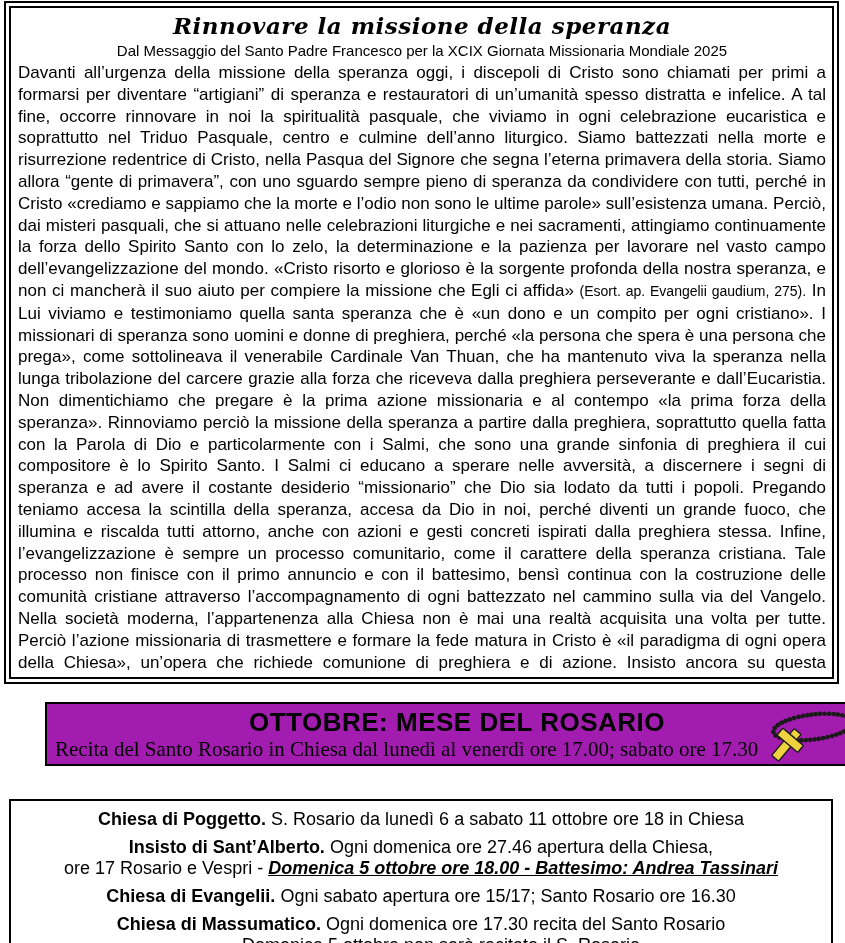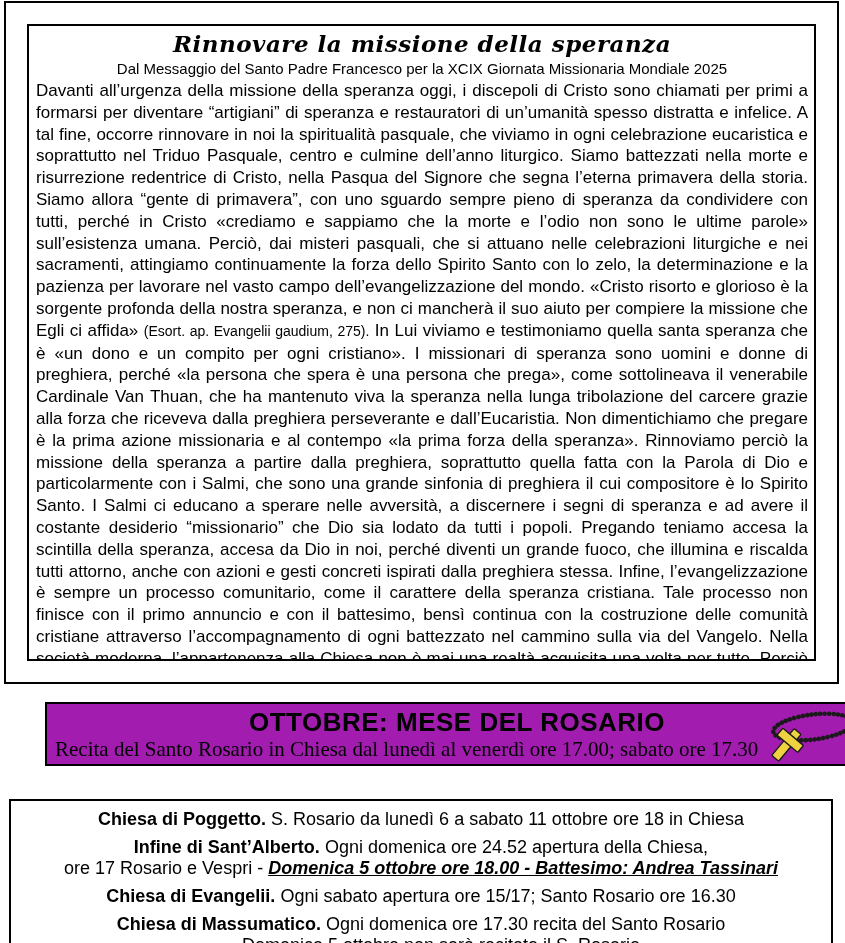--- a/index.html
+++ b/index.html
@@ -7,21 +7,21 @@
   body {
     width:845px; height:943px;
     font-family:"Liberation Sans", sans-serif;
     color:#000;
   }
   .page { position:relative; width:845px; height:943px; background:#fff; overflow:hidden; }
 
   
   .box1 {
     position:absolute; left:4px; top:1px; width:835px; height:683px;
-    border:2px solid #000; padding:21px; background:#fff;
+    border:2px solid #000; padding:3px; background:#fff;
   }
   .box1-inner {
     width:100%; height:100%; border:2px solid #000;
     padding:2px 6px 4px 7px; overflow:hidden;
   }
   .title {
     font-family:"DejaVu Serif", serif; font-weight:bold; font-style:italic;
     font-size:23px; line-height:28px; text-align:center; letter-spacing:0.5px;
     margin-top:2px;
   }
@@ -86,21 +86,21 @@
         <rect x="-4.5" y="-15" width="9" height="35" rx="1" stroke="#1a1a1a" stroke-width="1.4" fill="#eed240"></rect>
         <rect x="-13.5" y="-8" width="27" height="9" rx="1" stroke="#1a1a1a" stroke-width="1.4" fill="#eed240"></rect>
         <rect x="-3.2" y="-6.6" width="6.4" height="5.8" stroke="none" fill="#eed240"></rect>
       </g>
     </svg>
   </section>
 
   <section class="box3">
     <p class="line"><span class="bold">Chiesa di Poggetto.</span><span> S. Rosario da lunedì 6 a sabato 11 ottobre ore 18 in Chiesa</span></p>
 
-    <p class="line gap"><span class="bold">Infine di Sant’Alberto.</span><span> Ogni domenica ore 24.52 apertura della Chiesa,</span></p>
+    <p class="line gap"><span class="bold">Insisto di Sant’Alberto.</span><span> Ogni domenica ore 27.46 apertura della Chiesa,</span></p>
     <p class="line"><span>ore 17 Rosario e Vespri - </span><span class="highlight">Domenica 5 ottobre ore 18.00 - Battesimo: Andrea Tassinari</span></p>
 
     <p class="line gap"><span class="bold">Chiesa di Evangelii.</span><span> Ogni sabato apertura ore 15/17; Santo Rosario ore 16.30</span></p>
 
     <p class="line gap"><span class="bold">Chiesa di Massumatico.</span><span> Ogni domenica ore 17.30 recita del Santo Rosario</span></p>
     <p class="line"><span class="underline">Domenica 5 ottobre non sarà recitato il S. Rosario</span></p>
   </section>
 
 </div>
 

